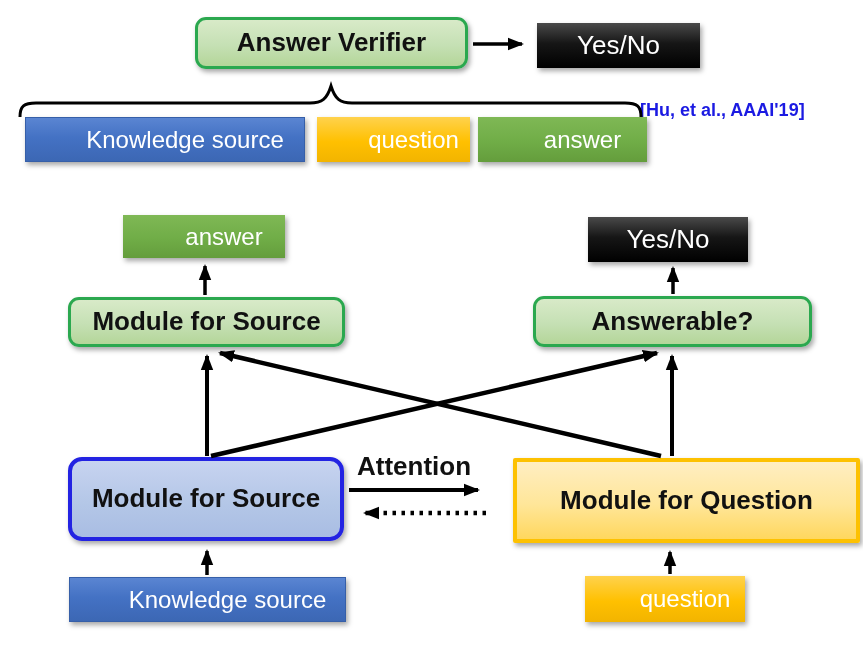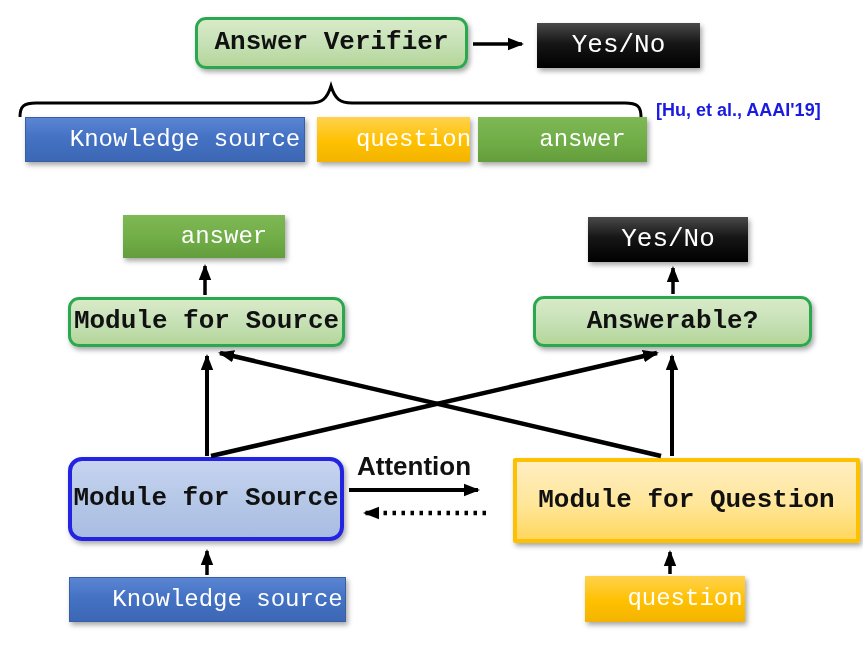--- a/index.html
+++ b/index.html
@@ -2,21 +2,21 @@
 <html><head>
 <meta charset="utf-8">
 <style>
   html,body{margin:0;padding:0;background:#fff;}
   #canvas{
     position:relative;width:863px;height:646px;background:#ffffff;overflow:hidden;
     font-family:"Liberation Sans",sans-serif;
   }
   .box{
     position:absolute;display:flex;align-items:center;justify-content:center;
-    box-sizing:border-box;text-align:center;line-height:1.05;white-space:nowrap;font-family:Liberation Mono, monospace;
+    box-sizing:border-box;text-align:center;line-height:1.05;white-space:nowrap;
   }
   .shadow{box-shadow:2px 3px 5px rgba(0,0,0,.35);}
   
   .lbl{color:#ffffff;font-size:24px;font-weight:400;padding-left:40px;}
   .blue-box{background:linear-gradient(180deg,#5a85d2 0%,#4472c4 45%,#3c67b4 100%);border:1px solid #365fa8;}
   .gold-box{background:linear-gradient(180deg,#ffd24d 0%,#ffc000 55%,#f2b400 100%);}
   .green-box{background:linear-gradient(180deg,#7fb855 0%,#70ad47 55%,#649d3c 100%);}
   .black-box{background:linear-gradient(180deg,#4a4a4a 0%,#161616 45%,#000000 100%);color:#fff;font-size:26px;}
   
   .module{border-radius:11px;color:#111;font-weight:700;font-size:26px;}
@@ -31,21 +31,21 @@
 </style>
 </head>
 <body>
 
 <div id="canvas">
 
   <div class="box module mod-green shadow" style="left:195px;top:17px;width:273px;height:52px;">Answer Verifier</div>
 
   <div class="box black-box shadow" style="left:537px;top:23px;width:163px;height:45px;">Yes/No</div>
 
-  <div class="cite" style="left:656px;top:100px;text-align:center;">[Hu, et al., AAAI'19]</div>
+  <div class="cite" style="left:640px;top:100px;text-align:center;">[Hu, et al., AAAI'19]</div>
 
   <div class="box lbl blue-box shadow" style="left:25px;top:117px;width:280px;height:45px;">Knowledge source</div>
 
   <div class="box lbl gold-box shadow" style="left:317px;top:117px;width:153px;height:45px;">question</div>
 
   <div class="box lbl green-box shadow" style="left:478px;top:117px;width:169px;height:45px;">answer</div>
 
   <div class="box lbl green-box shadow" style="left:123px;top:215px;width:162px;height:43px;">answer</div>
 
 

